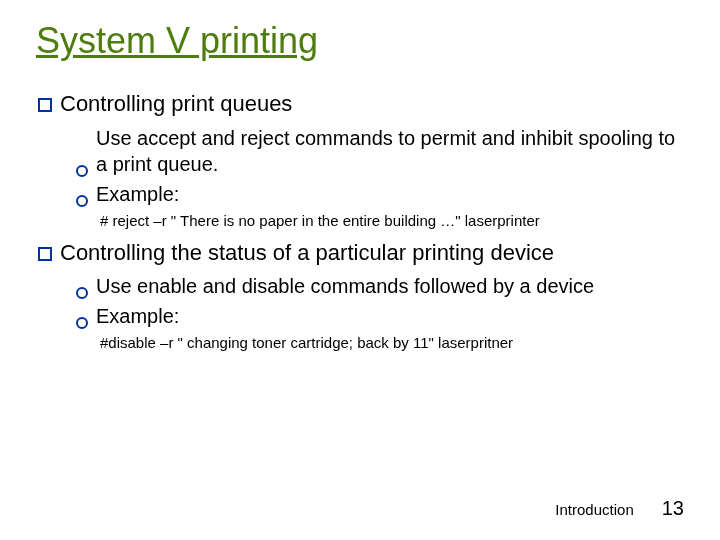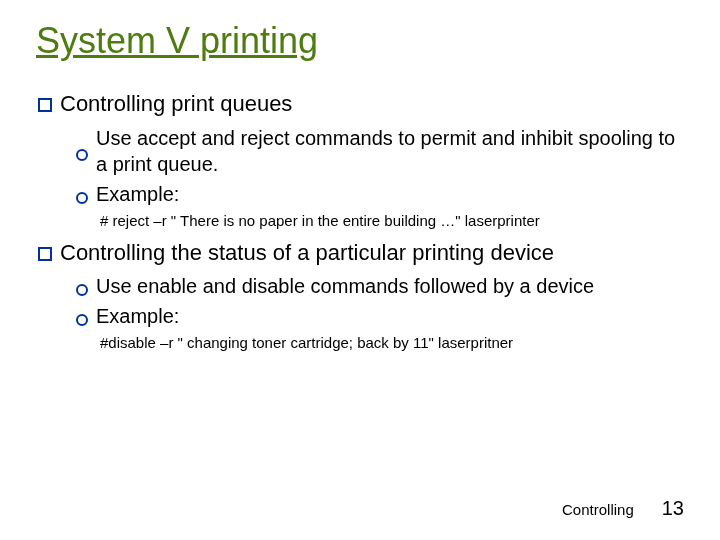--- a/index.html
+++ b/index.html
@@ -33,21 +33,21 @@
     border: 2px solid #003399;
     flex: 0 0 auto;
     margin-top: 8px;
     margin-right: 8px;
   }
   .lvl1-text { flex: 1; line-height: 1.3; }
   .lvl2 {
     margin-left: 40px;
     margin-bottom: 4px;
     display: flex;
-    align-items: center;
+    align-items: flex-end;
     font-size: 20px;
   }
   .circ {
     width: 12px;
     height: 12px;
     border: 2px solid #003399;
     border-radius: 50%;
     flex: 0 0 auto;
     margin-top: 8px;
     margin-right: 8px;
@@ -107,15 +107,15 @@
 <div class="lvl2">
   <span class="circ"></span>
   <span class="lvl2-text">Example:</span>
 </div>
 
 <div class="code">
   <div>#disable –r " changing toner cartridge; back by 11" laserpritner</div>
 </div>
 
 <div class="footer">
-  <span>Controlling</span>
+  <span>Introduction</span>
   <span class="pg">13</span>
 </div>
 
 </body></html>

